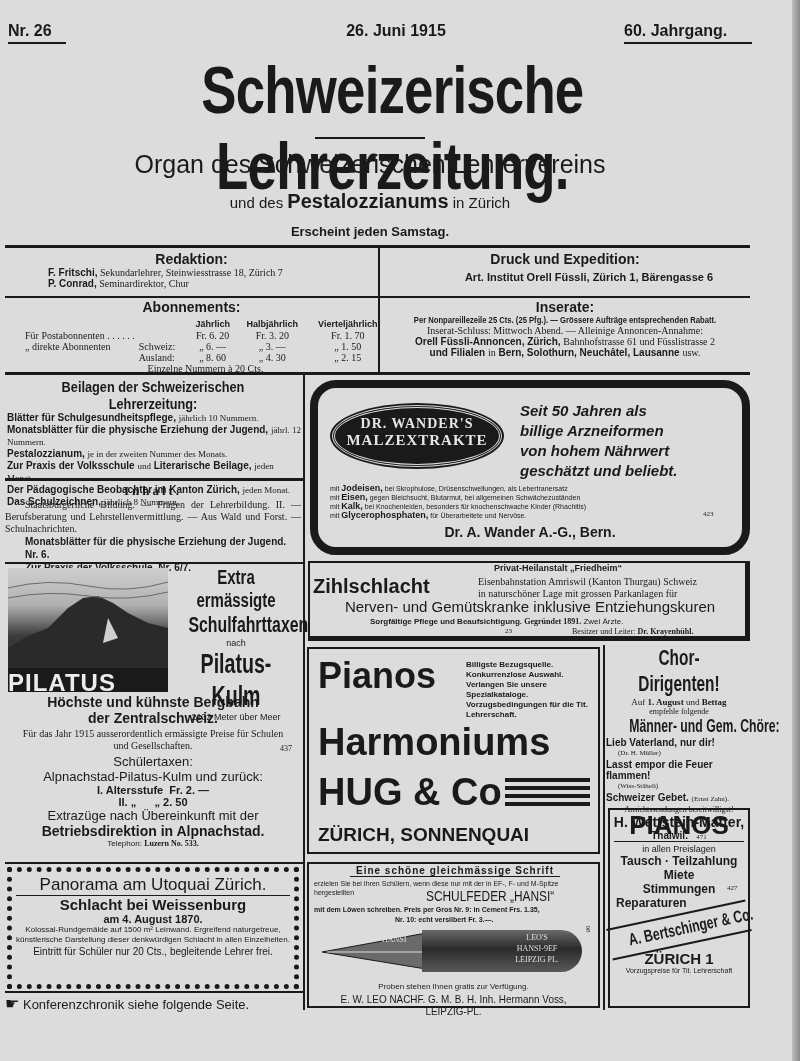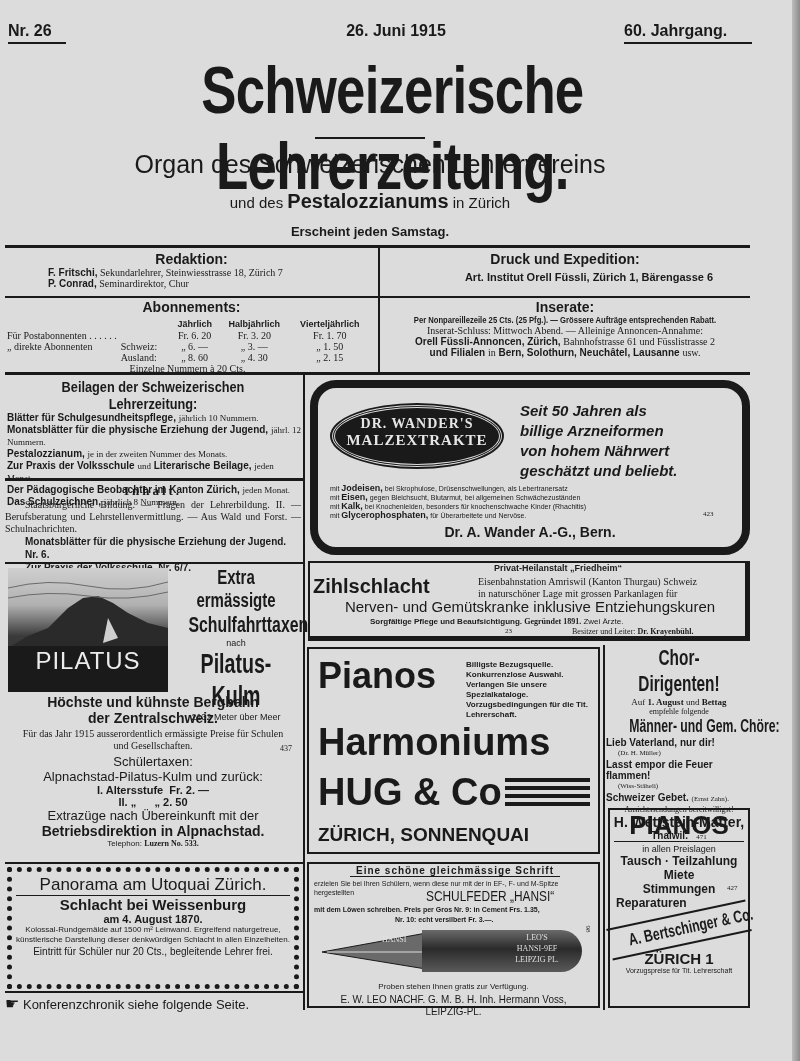--- a/index.html
+++ b/index.html
@@ -21,32 +21,32 @@
   .title { left: 0; width: 792px; top: 52px; font-size: 66px; font-weight: bold; letter-spacing: -1px; transform: scaleX(0.80); transform-origin: 378px 0; font-family: "Liberation Sans Narrow","Liberation Sans", sans-serif; }
   .subtitle { left: 0; width: 740px; top: 150px; font-size: 25px; }
   .sub2 { left: 0; width: 740px; top: 190px; font-size: 15px; }
   .sub2 .big { font-size: 20px; font-weight: bold; }
   .weekly { left: 0; width: 740px; top: 224px; font-size: 13px; font-weight: bold; }
 
   
   .box-title { font-weight: bold; font-size: 14px; }
   .tiny { font-size: 9px; }
 
-  .abon-table { position: absolute; left: 5px; top: 319px; width: 365px; font-size: 10px; font-family: "Liberation Serif", serif; border-collapse: collapse; }
+  .abon-table { position: absolute; left: 23px; top: 319px; width: 365px; font-size: 10px; font-family: "Liberation Serif", serif; border-collapse: collapse; }
   .abon-table td, .abon-table th { padding: 0 2px; line-height: 11px; white-space: nowrap; }
   .abon-table th { font-family: "Liberation Sans", sans-serif; font-size: 9px; font-weight: bold; text-align: center; }
 
   .bordered { border: 2px solid #1a1a1a; }
   .wander-frame { border: 8px solid #1a1a1a; border-radius: 26px; }
   .oval { background: #1a1a1a; color: #e6e6e6; border-radius: 50%; text-align: center; font-family: "Liberation Serif", serif; font-weight: bold; letter-spacing: 1px; border: 3px double #dcdcdc; outline: 2px solid #1a1a1a; }
   .ital { font-style: italic; font-weight: bold; }
 
   .pilatus-img { background: linear-gradient(180deg,#cfcfcf 0%,#b0b0b0 30%,#3a3a3a 55%,#2a2a2a 100%); overflow: hidden; }
   .mountain { position: absolute; left: 0; top: 0; width: 160px; height: 120px; }
-  .pilatus-label { position: absolute; left: 0; bottom: 0; width: 160px; height: 46px; background: #1a1a1a; color: #ececec; font-weight: normal; font-size: 24px; text-align: center; line-height: 30px; letter-spacing: 1px; }
+  .pilatus-label { position: absolute; left: 0; bottom: 0; width: 160px; height: 24px; background: #1a1a1a; color: #ececec; font-weight: bold; font-size: 24px; text-align: left; line-height: 30px; letter-spacing: 1px; }
 
   .dotted-frame { border: 5px dotted #1a1a1a; }
   .pen { background: linear-gradient(180deg,#6a6a6a,#2a2a2a 45%,#5a5a5a); border-radius: 0 30px 30px 0; }
   .stripe { position: absolute; height: 4px; background: #1a1a1a; }
 </style>
 </head>
 <body>
 
 <div class="page">
 

